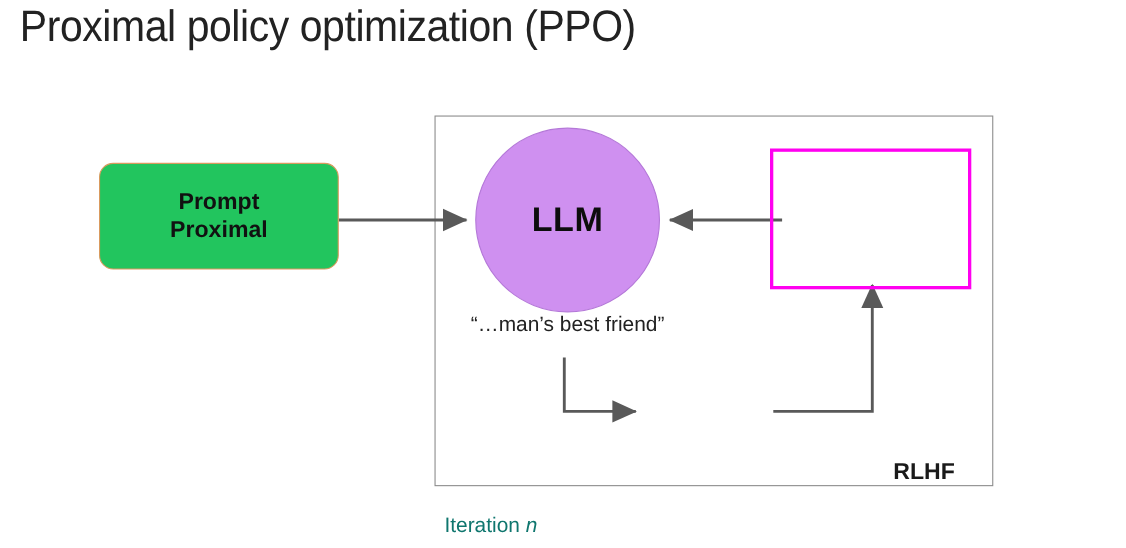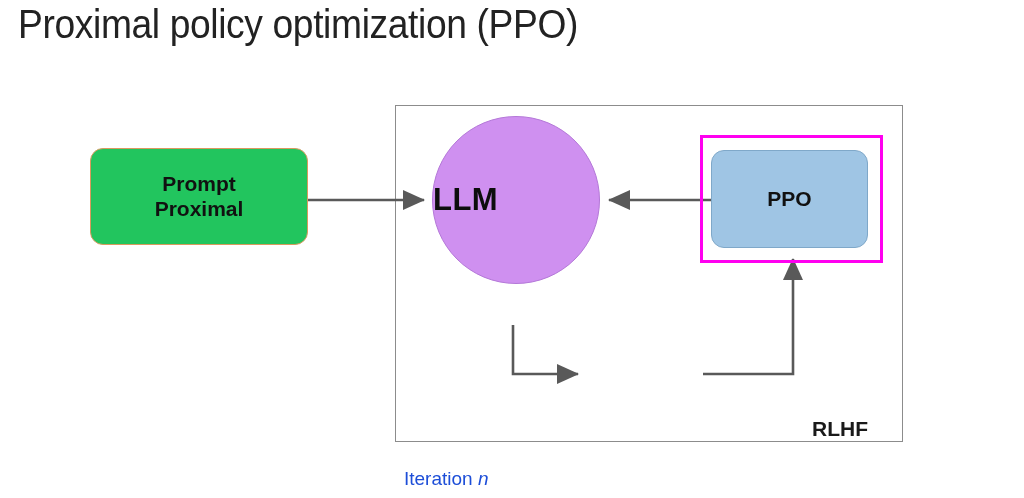--- a/index.html
+++ b/index.html
@@ -86,21 +86,21 @@
     border: 3.5px solid #FF00F0;
     background: transparent;
   }
 
   .node-circle {
     position: absolute;
     box-sizing: border-box;
     border-radius: 50%;
     display: flex;
     flex-direction: column;
-    align-items: flex-start;
+    align-items: center;
     justify-content: center;
     text-align: center;
     font-weight: bold;
     line-height: 1.15;
     background: #CF90F0;
     border: 1.5px solid #B478D8;
     color: #0d0d0d;
   }
 
   #llm-node {
@@ -162,21 +162,21 @@
     top: 285px;
     width: 240px;
   }
 
   #iteration-caption {
     position: absolute;
     left: 404px;
     top: 468px;
     font-size: 19px;
     font-weight: 400;
-    color: #1d4ed8;
+    color: #0f766e;
     white-space: nowrap;
   }
   #iteration-caption .var {
     font-style: italic;
   }
 
   
   #connector-layer {
     position: absolute;
     left: 0;
@@ -222,24 +222,22 @@
     <span>Prompt</span>
     <span>Proximal</span>
   </div>
 
   <div class="node-circle" id="llm-node">
     <span>LLM</span>
   </div>
 
   <div id="ppo-highlight"></div>
 
-  <div class="node-box" id="ppo-node">
-    <span>PPO</span>
-  </div>
-
-
-
+
+
+
+  <div class="caption" id="llm-caption">“…man’s best friend”</div>
 
   <div id="iteration-caption">
     <span>Iteration </span><span class="var">n</span>
   </div>
 
 </div>
 
 </body></html>

